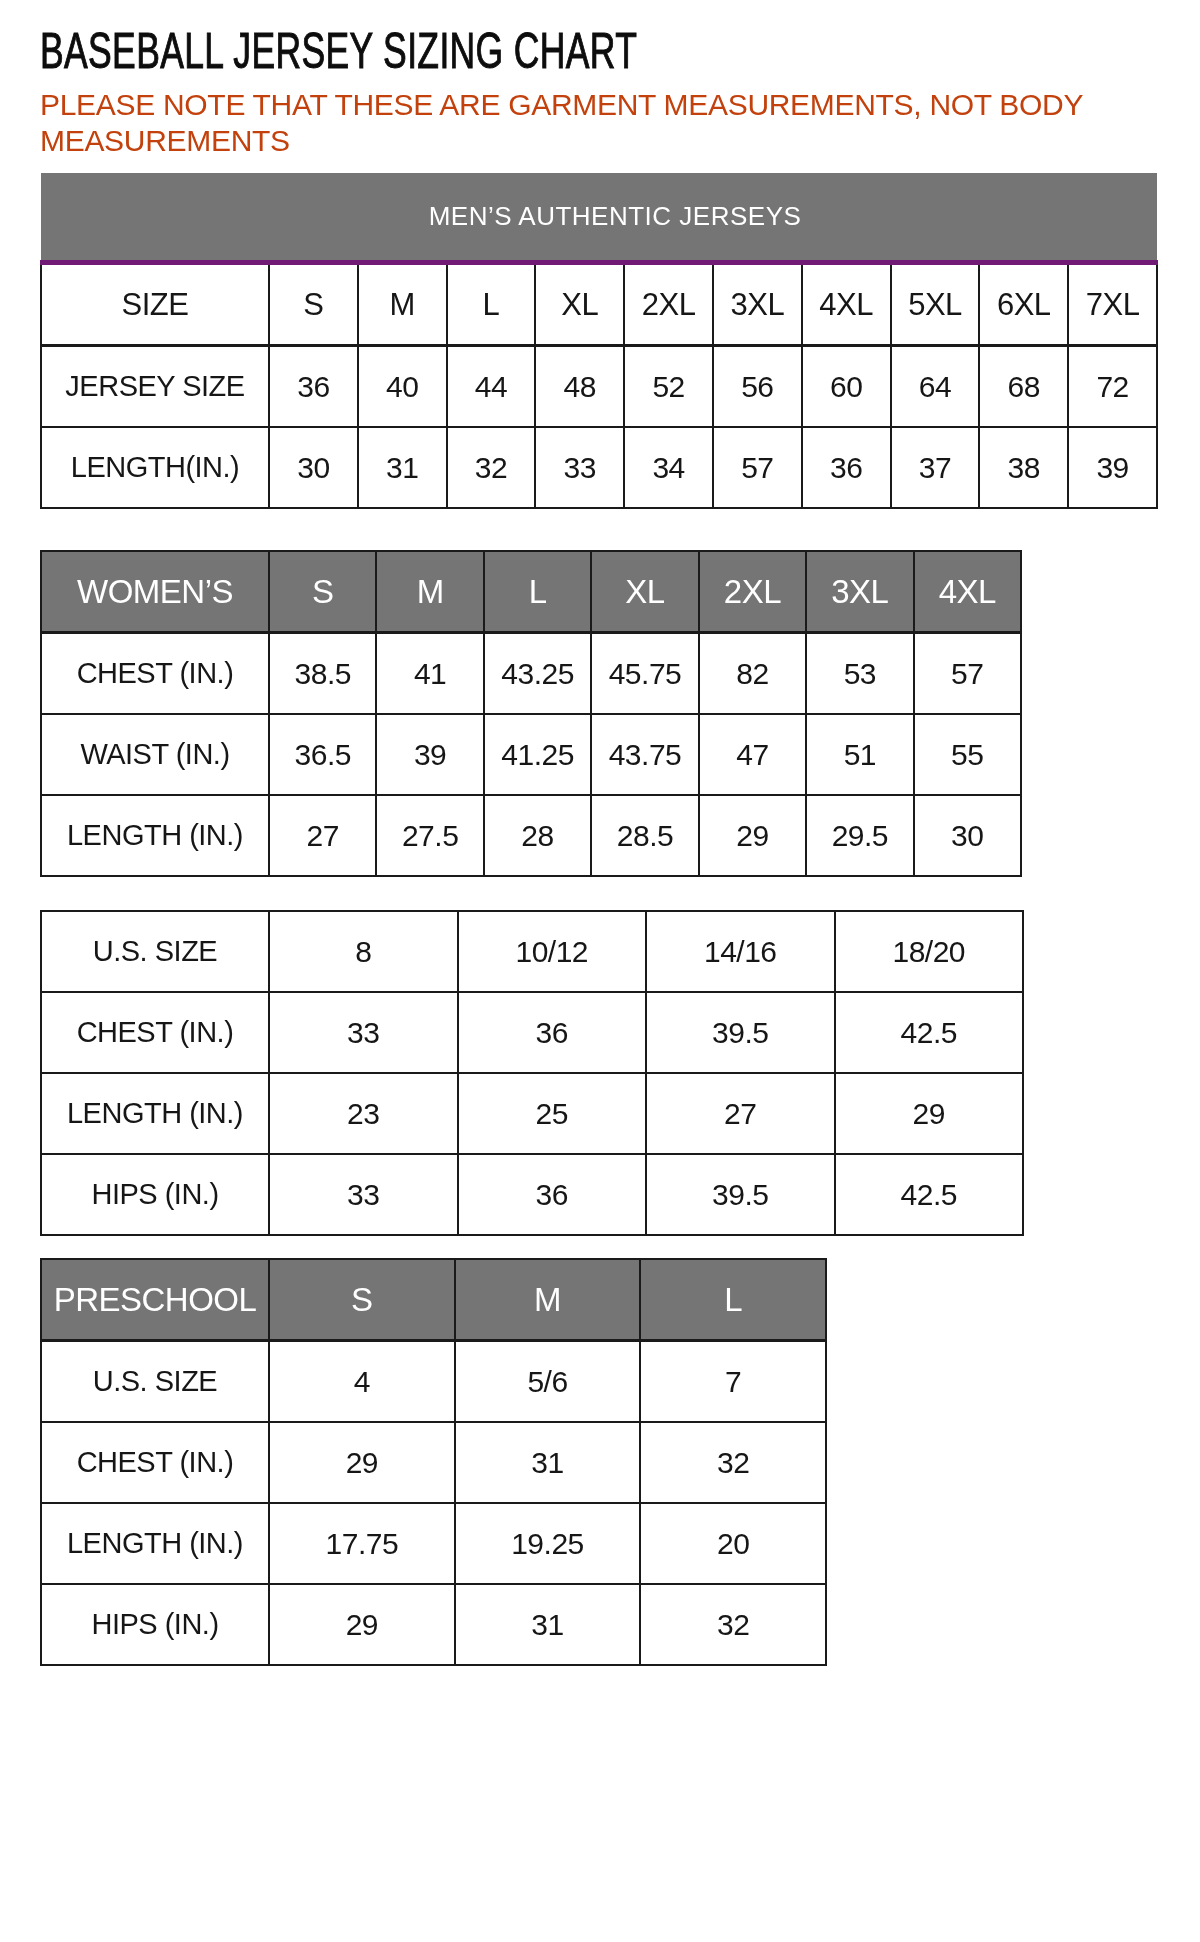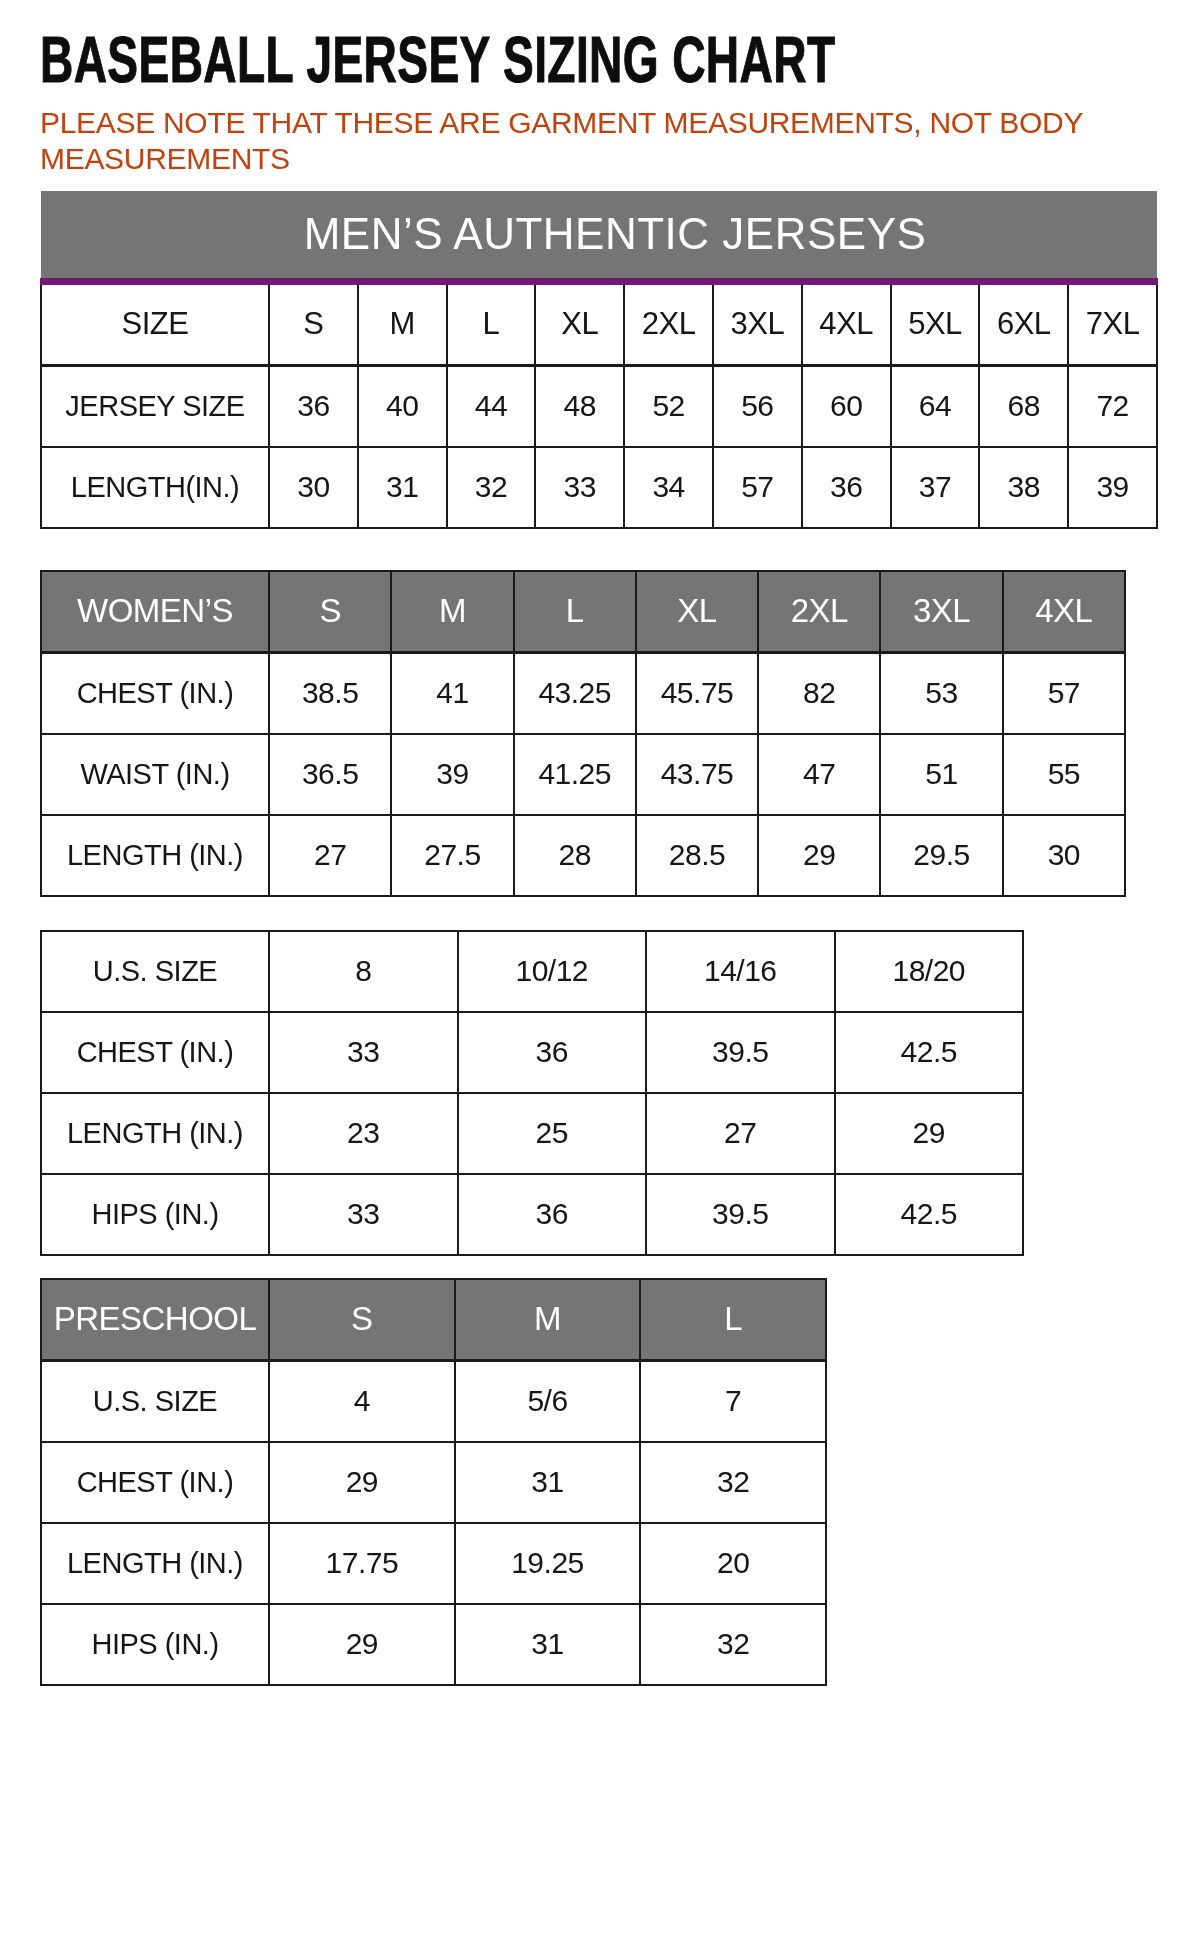--- a/index.html
+++ b/index.html
@@ -12,22 +12,22 @@
     position: relative;
     width: 1200px;
     min-height: 1942px;
     box-sizing: border-box;
     padding: 18px 40px 30px 40px;
     background: #ffffff;
     overflow: hidden;
   }
   .title {
     margin: 4px 0 6px 0;
-    font-size: 65px;
-    font-weight: 700;
+    font-size: 50px;
+    font-weight: 400;
     line-height: 1.18;
     white-space: nowrap;
     color: #0d0d0d;
   }
   .title-inner {
     display: inline-block;
     transform: scaleX(0.71);
     transform-origin: left center;
     -webkit-text-stroke: 1px #0d0d0d;
     letter-spacing: 0.5px;
@@ -53,44 +53,44 @@
     font-size: 30px;
     letter-spacing: -0.5px;
     height: 79px;
     padding: 0 4px;
     overflow: hidden;
   }
   table.sizing td.banner {
     background: #757575;
     color: #ffffff;
     border: none;
-    border-bottom: 7px solid #701a75;
+    border-bottom: 5px solid #701a75;
     height: 87px;
-    font-size: 44px;
+    font-size: 26px;
     letter-spacing: 0.5px;
     padding-left: 36px;
   }
   table.sizing td.hdr {
     background: #757575;
     color: #ffffff;
     font-size: 33px;
     border-bottom-width: 3px;
   }
   table.sizing.plain-head td.hdr {
     background: #ffffff;
     color: #161616;
     font-size: 31px;
   }
   table.sizing td.label {
     font-size: 29px;
     line-height: 1.15;
     white-space: pre-line;
   }
   table.mens      { width: 1118px; margin-top: 14px; }
-  table.womens    { width: 1086px;  margin-top: 41px; }
+  table.womens    { width: 982px;  margin-top: 41px; }
   table.boys      { width: 984px;  margin-top: 33px; }
   table.preschool { width: 787px;  margin-top: 22px; }
 </style>
 </head>
 <body>
 
 <div class="page">
   <h1 class="title"><span class="title-inner">BASEBALL JERSEY SIZING CHART</span></h1>
 
   <p class="note">PLEASE NOTE THAT THESE ARE GARMENT MEASUREMENTS, NOT BODY MEASUREMENTS</p>

